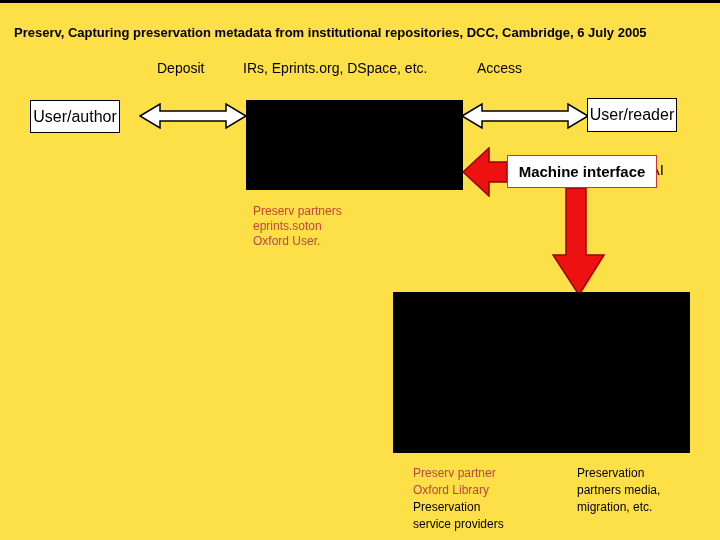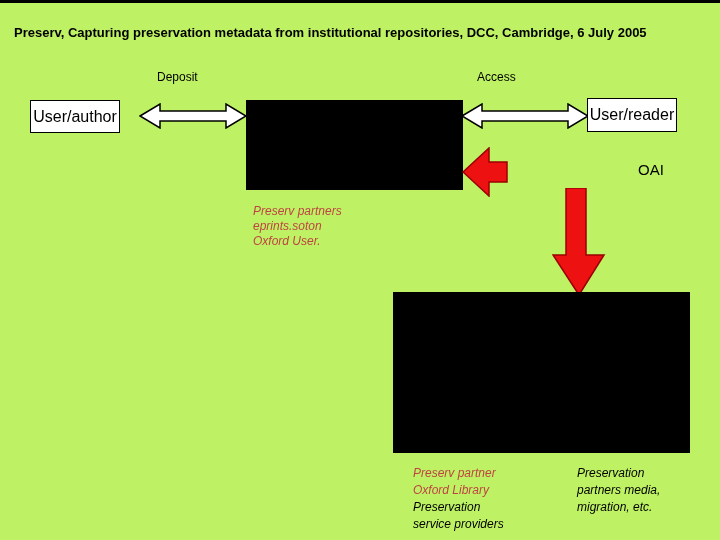--- a/index.html
+++ b/index.html
@@ -1,57 +1,58 @@
 <!DOCTYPE html>
 <html><head>
 <meta charset="utf-8">
 <style>
   html,body{margin:0;padding:0;background:#fff;}
   #slide{
-    position:relative;width:720px;height:540px;background:#bef264;
+    position:relative;width:720px;height:540px;background:#fde047;
     font-family:"Liberation Sans", sans-serif;color:#000;overflow:hidden;
   }
   .abs{position:absolute;}
   #top-strip{left:0;top:0;width:720px;height:3px;background:#000;}
   #title{left:14px;top:25px;width:700px;font-size:13px;font-weight:bold;white-space:nowrap;}
-  .flow-label{top:70px;font-size:12px;white-space:nowrap;}
+  .flow-label{top:60px;font-size:14px;white-space:nowrap;}
   #label-deposit{left:157px;}
   #label-repos{left:243px;}
   #label-access{left:477px;text-align:right;}
   .wbox{
     background:#fff;border:1.5px solid #000;display:flex;align-items:center;justify-content:center;
     font-size:16px;box-sizing:border-box;white-space:nowrap;
   }
   #user-author{left:30px;top:100px;width:90px;height:33px;}
   #user-reader{left:587px;top:98px;width:90px;height:34px;}
   #ir-black-box{left:246px;top:100px;width:217px;height:90px;background:#000;}
   #preservation-black-box{left:393px;top:292px;width:297px;height:161px;background:#000;}
   #machine-interface{
     left:507px;top:155px;width:150px;height:33px;background:#fff;
     border:1.5px solid #cc3333;display:flex;align-items:center;justify-content:center;
     font-size:15px;font-weight:bold;box-sizing:border-box;white-space:nowrap;z-index:3;
   }
   #oai-label{left:638px;top:161px;font-size:15px;}
-  .ann{font-size:12px;white-space:nowrap;font-style:italic;}
+  .ann{font-size:12px;white-space:nowrap;}
   .red-text{color:#bf4342;}
   #partners-annotation{left:253px;top:204px;line-height:15px;}
   #bottom-left-annotation{left:413px;top:465px;line-height:17px;}
   #bottom-right-annotation{left:577px;top:465px;line-height:17px;}
   svg{display:block;}
 </style>
 </head>
 <body>
 
 <div id="slide">
 
   <div id="top-strip" class="abs"></div>
 
   <div id="title" class="abs">Preserv, Capturing preservation metadata from institutional repositories, DCC, Cambridge, 6 July 2005</div>
 
   <div id="label-deposit" class="abs flow-label">Deposit</div>
+  <div id="label-repos" class="abs flow-label">IRs, Eprints.org, DSpace, etc.</div>
   <div id="label-access" class="abs flow-label">Access</div>
 
   <div id="user-author" class="abs wbox">User/author</div>
 
   <svg class="abs" style="left:139px;top:103px;" width="108" height="26" viewBox="0 0 108 26">
     <path d="M1,13 L21,1 L21,8 L87,8 L87,1 L107,13 L87,25 L87,18 L21,18 L21,25 Z" fill="#ffffff" stroke="#000000" stroke-width="1.5" stroke-linejoin="miter"></path>
   </svg>
 
   <div id="ir-black-box" class="abs"></div>
 
@@ -62,20 +63,21 @@
   <div id="user-reader" class="abs wbox">User/reader</div>
 
   <svg class="abs" style="left:462px;top:147px;" width="46" height="50" viewBox="0 0 46 50">
     <path d="M1,25 L27,1 L27,15 L45,15 L45,35 L27,35 L27,49 Z" fill="#ee1111" stroke="#990000" stroke-width="1.5" stroke-linejoin="miter"></path>
   </svg>
 
   <svg class="abs" style="left:552px;top:188px;" width="54" height="108" viewBox="0 0 54 108">
     <path d="M14,0 L34,0 L34,67 L52,67 L27,107 L1,67 L14,67 Z" fill="#ee1111" stroke="#990000" stroke-width="1.5" stroke-linejoin="miter"></path>
   </svg>
 
+  <div id="machine-interface" class="abs">Machine interface</div>
   <div id="oai-label" class="abs">OAI</div>
 
   <div id="preservation-black-box" class="abs"></div>
 
   <div id="partners-annotation" class="abs ann red-text">
     <div>Preserv partners</div>
     <div>eprints.soton</div>
     <div>Oxford User.</div>
   </div>
 

